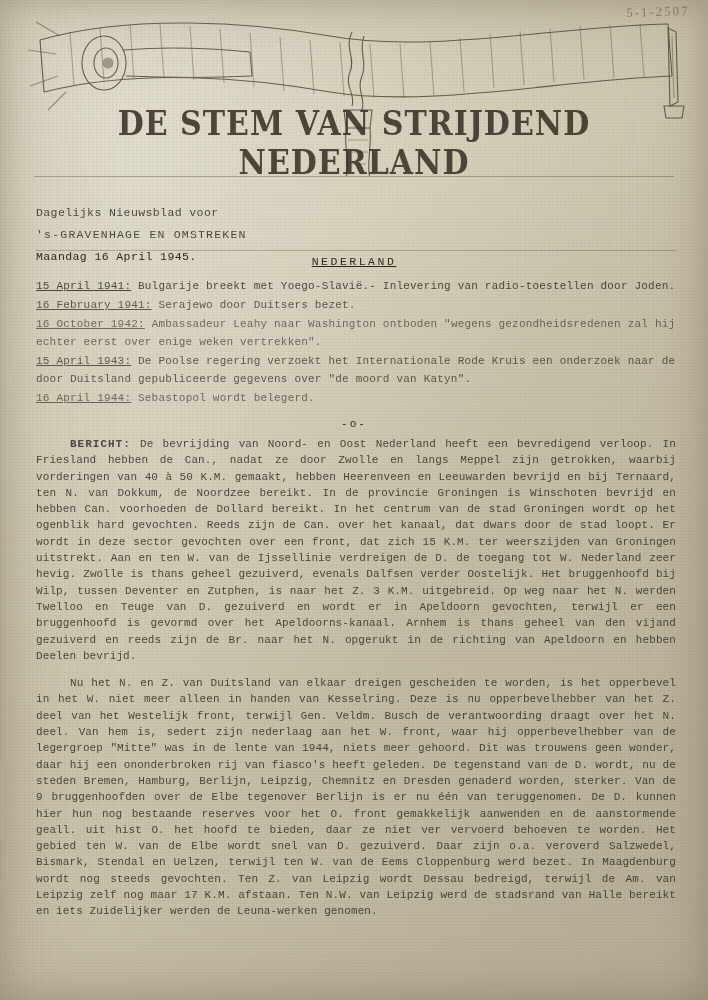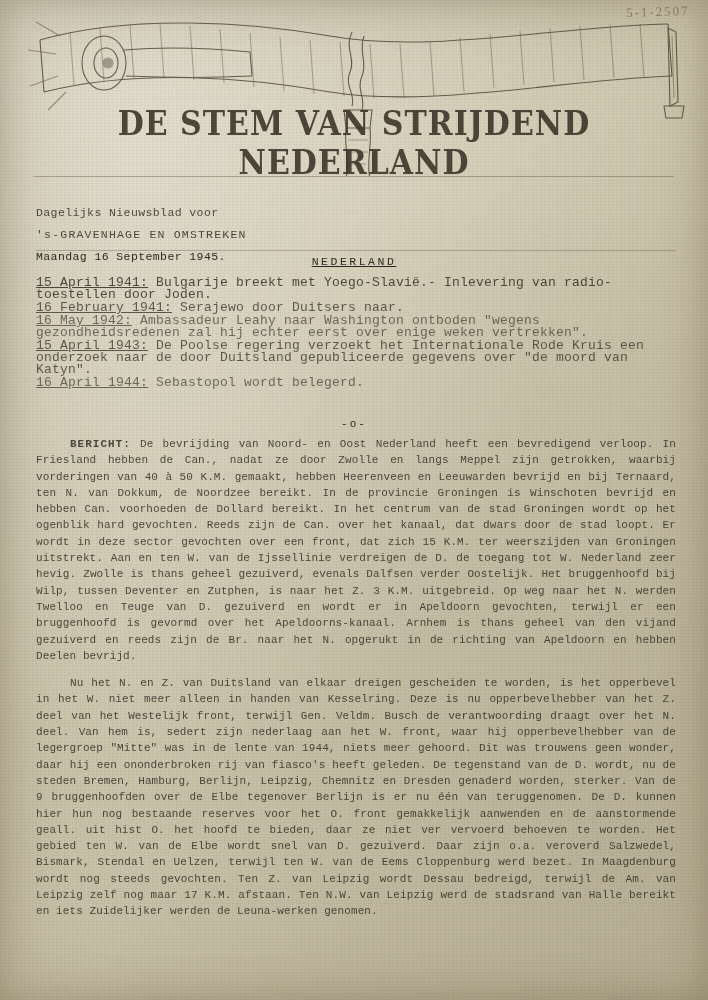--- a/index.html
+++ b/index.html
@@ -74,21 +74,21 @@
     background:rgba(70,60,40,.30);
   }
   
   .memo-title{
     position:absolute;left:0;top:255px;width:708px;text-align:center;
     font-size:11.5px;letter-spacing:2.5px;
     text-decoration:underline;
   }
   .memo{
     position:absolute;left:36px;top:277px;width:640px;
-    font-size:13px;line-height:12px;
+    font-size:11px;line-height:18px;
     letter-spacing:.2px;
   }
   .memo p{margin:0 0 1px 0;}
   .memo .d{text-decoration:underline;}
   .sep{
     position:absolute;left:0;top:418px;width:708px;text-align:center;
     font-size:11px;letter-spacing:2px;
   }
   
   .body{
@@ -153,33 +153,33 @@
     <div class="hdr-row">
       <div class="hdr-left">
         <div class="hdr-l1 faded">Dagelijks Nieuwsblad voor</div>
       </div>
     </div>
     <div class="hdr-row">
       <div class="hdr-left">
         <div class="hdr-l2 faded">'s-GRAVENHAGE EN OMSTREKEN</div>
       </div>
       <div class="hdr-right">
-        <div>Maandag 16 September 1945.</div>
+        <div>Maandag 16 April 1945.</div>
       </div>
     </div>
   </div>
 
   <div class="hdr-rule"></div>
 
   <div class="memo-title">NEDERLAND</div>
 
   <div class="memo">
     <p class="faded"><span class="d">15 April 1941:</span><span> Bulgarije breekt met Yoego-Slavië.- Inlevering van radio-toestellen door Joden.</span></p>
-    <p class="fader1"><span class="d">16 February 1941:</span><span> Serajewo door Duitsers naar.</span></p>
-    <p class="fader2"><span class="d">16 May 1942:</span><span> Ambassadeur Leahy naar Washington ontboden "wegens gezondheidsredenen zal hij echter eerst over enige weken vertrekken".</span></p>
+    <p class="fader1"><span class="d">16 February 1941:</span><span> Serajewo door Duitsers bezet.</span></p>
+    <p class="fader2"><span class="d">16 October 1942:</span><span> Ambassadeur Leahy naar Washington ontboden "wegens gezondheidsredenen zal hij echter eerst over enige weken vertrekken".</span></p>
     <p class="fader1"><span class="d">15 April 1943:</span><span> De Poolse regering verzoekt het Internationale Rode Kruis een onderzoek naar de door Duitsland gepubliceerde gegevens over "de moord van Katyn".</span></p>
     <p class="fader2"><span class="d">16 April 1944:</span><span> Sebastopol wordt belegerd.</span></p>
   </div>
 
   <div class="sep">-o-</div>
 
   <div class="body">
     <p class="faded">
       <span class="ind"></span><span class="lead">BERICHT:</span><span> De bevrijding van Noord- en Oost Nederland heeft een bevredigend verloop. In Friesland hebben de Can., nadat ze door Zwolle en langs Meppel zijn getrokken, waarbij vorderingen van 40 à 50 K.M. gemaakt, hebben Heerenveen en Leeuwarden bevrijd en bij Ternaard, ten N. van Dokkum, de Noordzee bereikt. In de provincie Groningen is Winschoten bevrijd en hebben Can. voorhoeden de Dollard bereikt. In het centrum van de stad Groningen wordt op het ogenblik hard gevochten. Reeds zijn de Can. over het kanaal, dat dwars door de stad loopt. Er wordt in deze sector gevochten over een front, dat zich 15 K.M. ter weerszijden van Groningen uitstrekt. Aan en ten W. van de Ijssellinie verdreigen de D. de toegang tot W. Nederland zeer hevig. Zwolle is thans geheel gezuiverd, evenals Dalfsen verder Oostelijk. Het bruggenhoofd bij Wilp, tussen Deventer en Zutphen, is naar het Z. 3 K.M. uitgebreid. Op weg naar het N. werden Twelloo en Teuge van D. gezuiverd en wordt er in Apeldoorn gevochten, terwijl er een bruggenhoofd is gevormd over het Apeldoorns-kanaal. Arnhem is thans geheel van den vijand gezuiverd en reeds zijn de Br. naar het N. opgerukt in de richting van Apeldoorn en hebben Deelen bevrijd.</span>
     </p>

